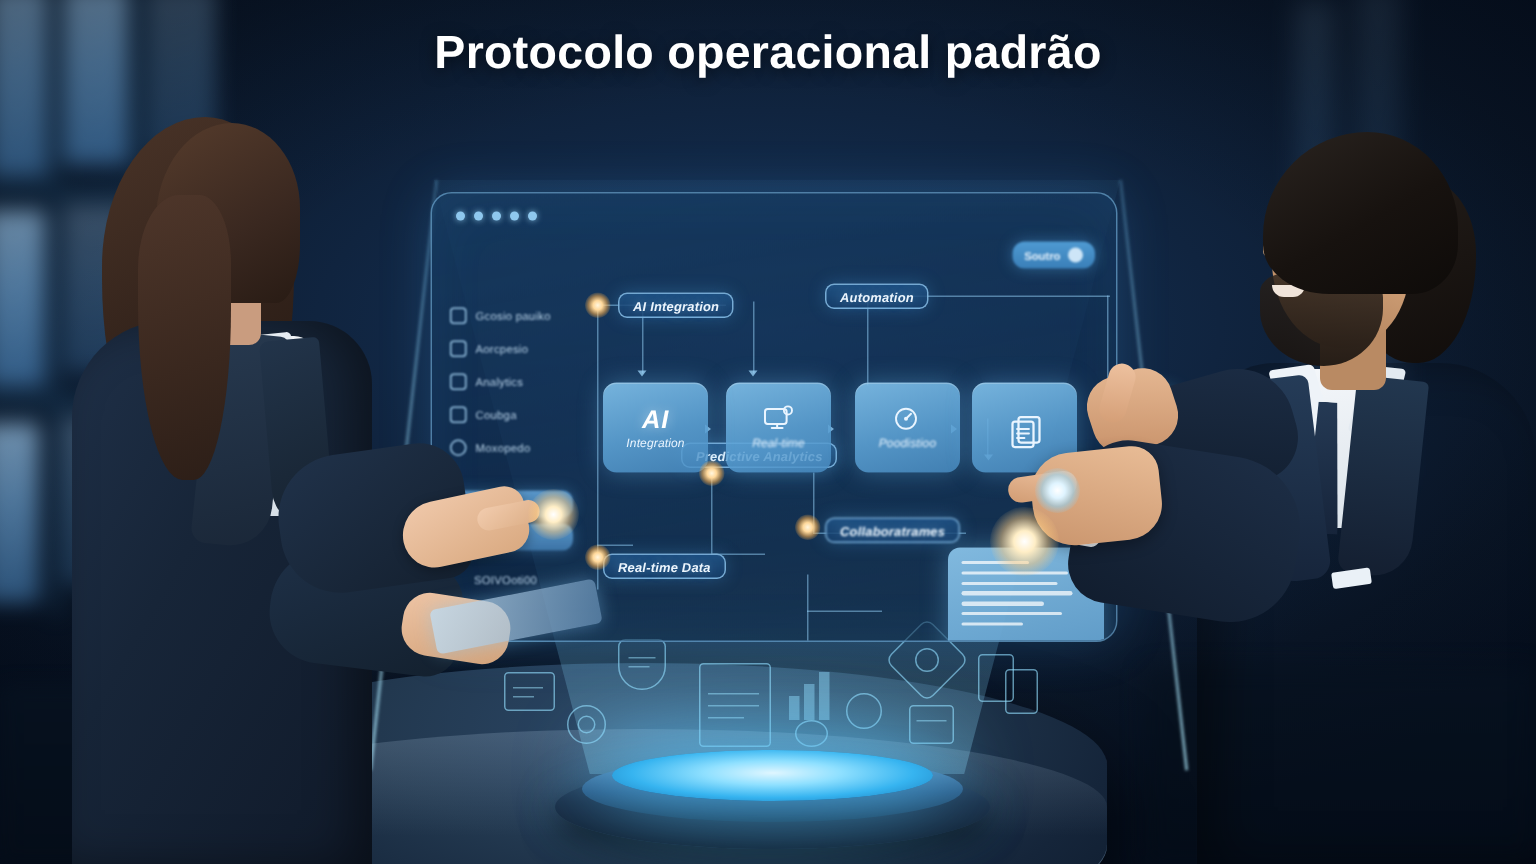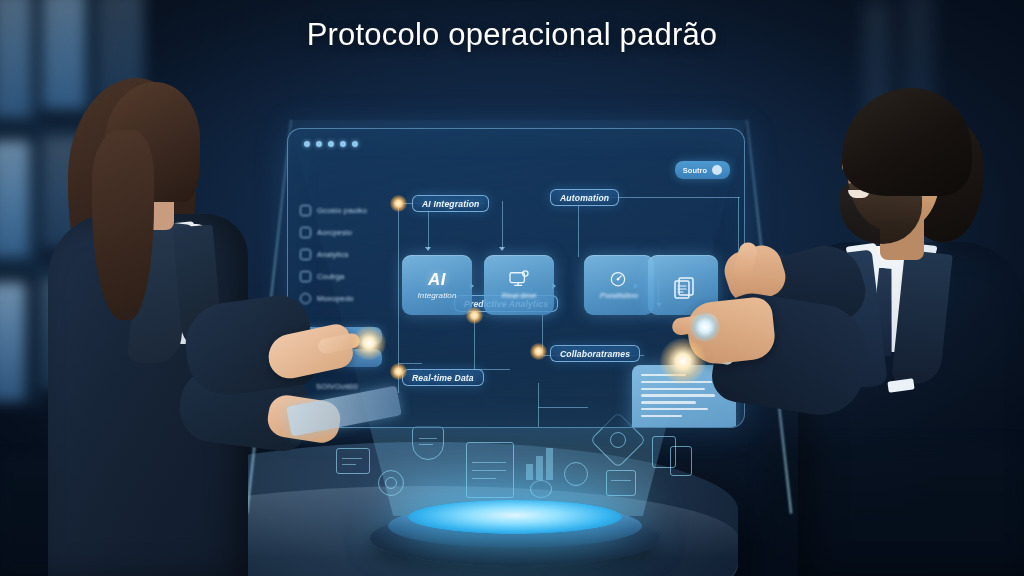--- a/index.html
+++ b/index.html
@@ -382,21 +382,21 @@
     background:radial-gradient(circle,#ffffff 0%,#ffeec6 22%,rgba(255,205,130,.5) 48%,rgba(255,180,80,0) 74%);
   }
   .spark.cool{
     background:radial-gradient(circle,#ffffff 0%,#dff4ff 24%,rgba(140,215,255,.55) 50%,rgba(100,190,255,0) 76%);
   }
 
   
   .title-wrap{ position:absolute; left:0; top:14px; width:1024px; text-align:center; }
   .t1{ font-size:31px; font-weight:700; color:#ffffff; letter-spacing:.4px; line-height:1.15;
        text-shadow:0 2px 10px rgba(0,0,0,.55); }
-  .t2{ font-size:31px; font-weight:400; color:#ffffff; letter-spacing:.2px; line-height:1.2;
+  .t2{ font-size:31px; font-weight:700; color:#ffffff; letter-spacing:.2px; line-height:1.2;
        text-shadow:0 2px 10px rgba(0,0,0,.55); margin-top:2px; }
 </style>
 </head>
 <body>
 
 <div id="stage">
 
   <div class="bg-base"></div>
 
   <div class="win-left">
@@ -586,21 +586,21 @@
           </svg>
         </span>
         <span class="cap blur">Real-time</span>
       </div>
 
       <div class="card" style="left:10px; top:68px;">
         <span class="big">AI</span>
         <span class="cap">Integration</span>
       </div>
 
-      <div class="card" style="left:192px; top:68px;">
+      <div class="card" style="left:178px; top:68px;">
         <span class="card-ico">
           <svg viewBox="0 0 24 24" width="20" height="20">
             <circle cx="12" cy="11" r="8" fill="none" stroke="#eaf5ff" stroke-width="1.5"></circle>
             <path d="M12 11 L16 7" stroke="#eaf5ff" stroke-width="1.5" stroke-linecap="round"></path>
             <circle cx="12" cy="11" r="1.6" fill="#eaf5ff"></circle>
           </svg>
         </span>
         <span class="cap blur">Poodistioo</span>
       </div>
 

